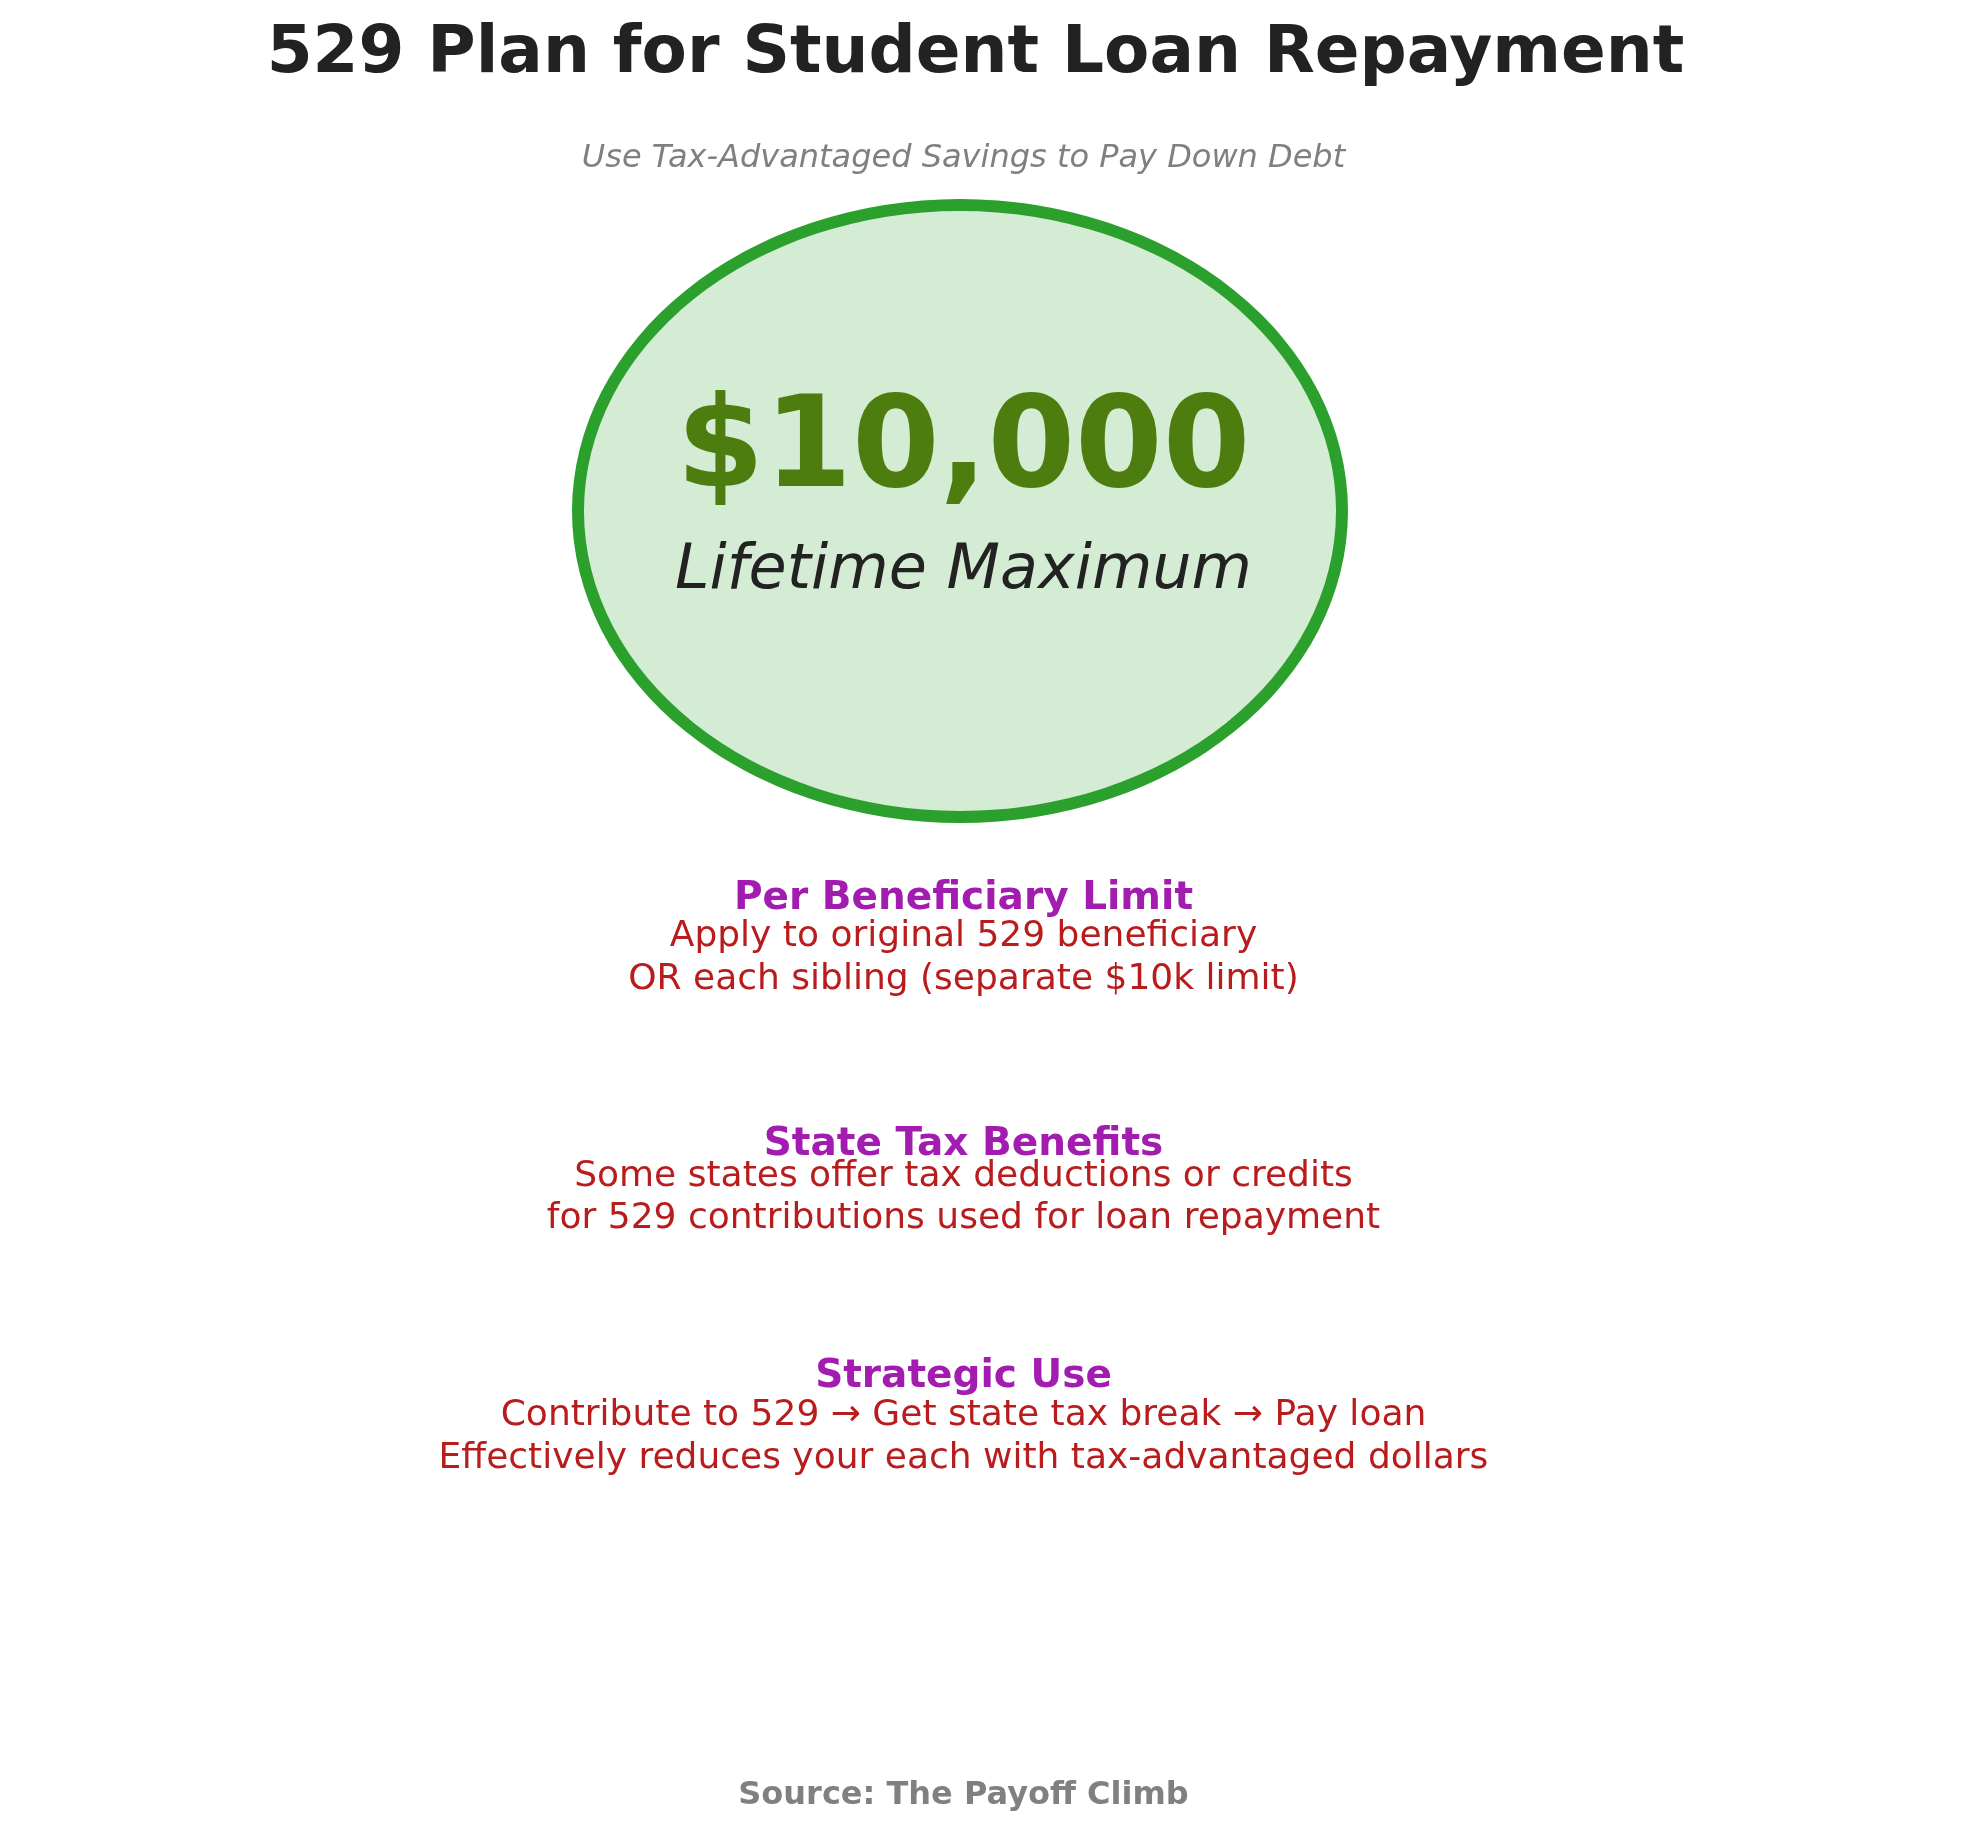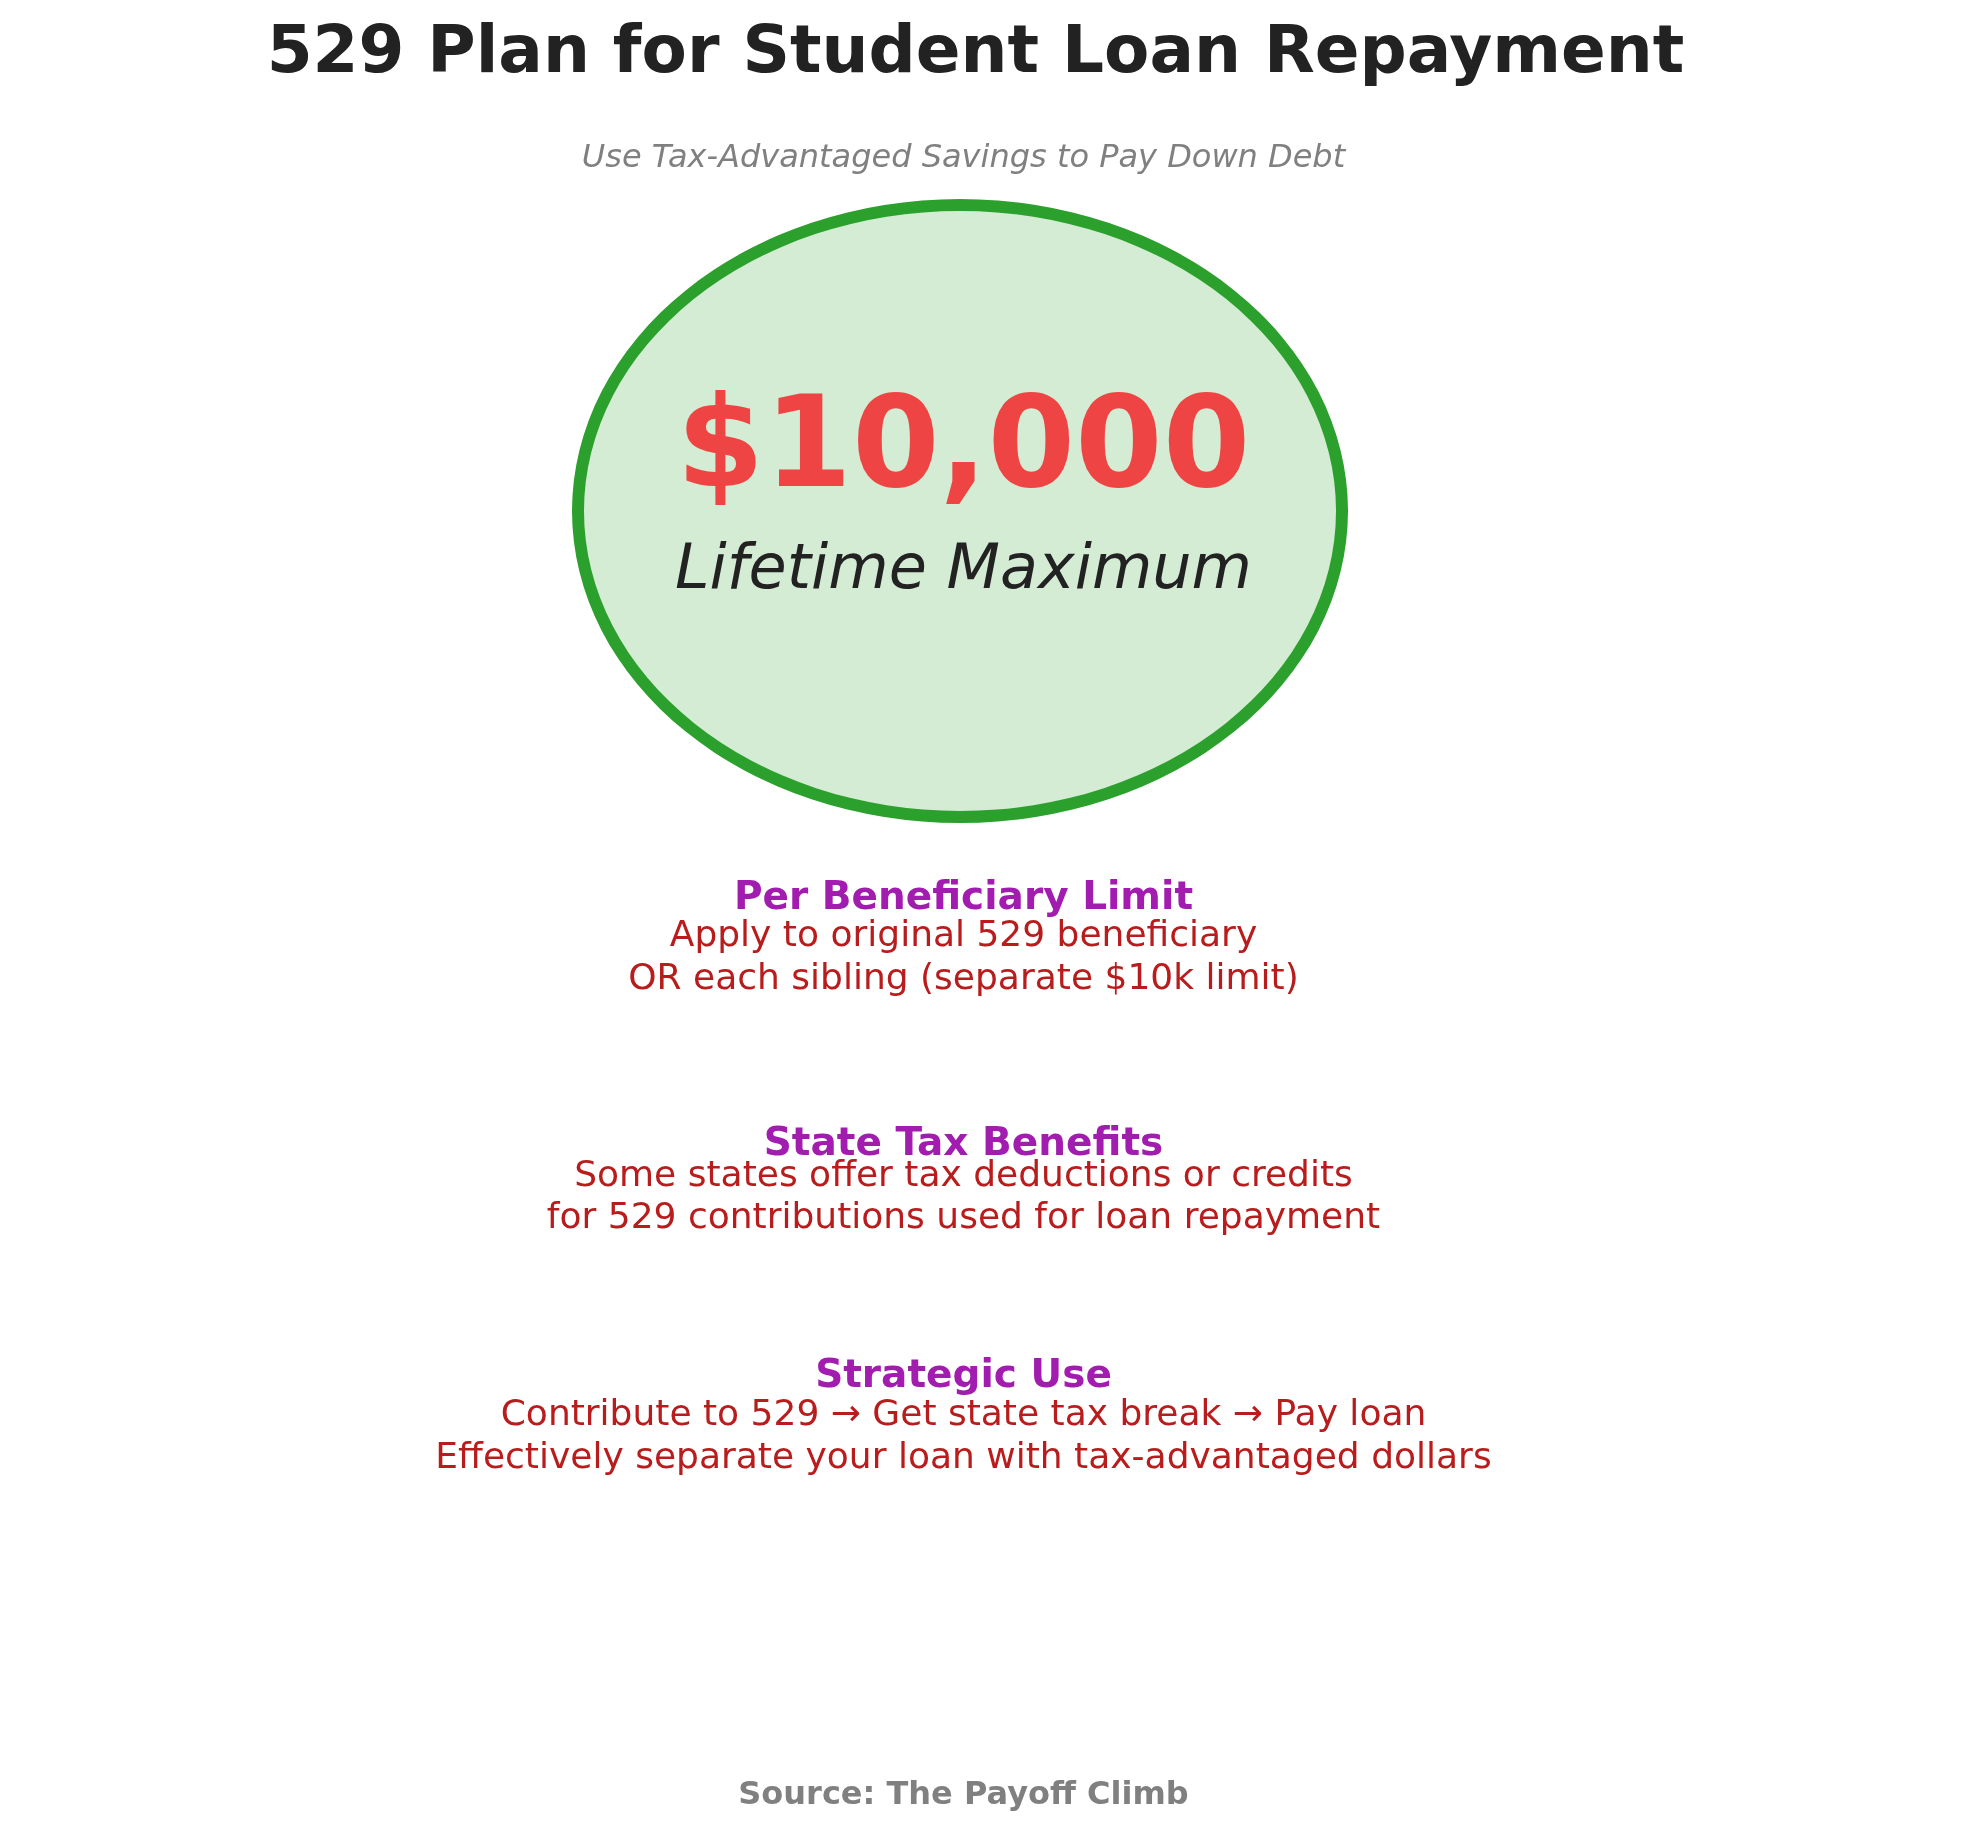--- a/index.html
+++ b/index.html
@@ -3,21 +3,21 @@
 <meta charset="utf-8">
 <style>
   html, body { margin: 0; padding: 0; background: #ffffff; }
   body { width: 1981px; height: 1840px; position: relative; overflow: hidden;
          font-family: "DejaVu Sans", sans-serif; }
   .center { position: absolute; left: 0; width: 1927px; text-align: center; white-space: nowrap; }
   .title { font-size: 66px; line-height: 66px; font-weight: bold; color: #222222; top: 16.6px; margin-left: 12px; }
   .subtitle { font-size: 32px; line-height: 44px; font-style: italic; color: #808080; top: 134px; }
   .ellipse { position: absolute; left: 572px; top: 199px; width: 776px; height: 624px;
              box-sizing: border-box; border-radius: 50%; border: 12.5px solid #2ca02c; background: #d4ecd4; }
-  .amount { font-size: 126px; line-height: 126px; font-weight: bold; color: #ef4444; top: 380px; }
+  .amount { font-size: 126px; line-height: 126px; font-weight: bold; color: #4d7c0f; top: 380px; }
   .amount-label { font-size: 62px; line-height: 46px; font-style: italic; color: #222222; top: 544px; }
   .heading { font-size: 39px; line-height: 39px; font-weight: bold; color: #a21caf; }
   .body-line { font-size: 36px; line-height: 36px; color: #b91c1c; }
   .source { font-size: 32px; line-height: 38px; font-weight: bold; color: #808080; top: 1774px; }
 </style>
 </head>
 <body>
 
 <div class="center title">529 Plan for Student Loan Repayment</div>
 <div class="center subtitle">Use Tax-Advantaged Savings to Pay Down Debt</div>
@@ -34,17 +34,17 @@
 
 <div>
   <div class="center heading" style="top:1122px;">State Tax Benefits</div>
   <div class="center body-line" style="top:1156px;">Some states offer tax deductions or credits</div>
   <div class="center body-line" style="top:1198px;">for 529 contributions used for loan repayment</div>
 </div>
 
 <div>
   <div class="center heading" style="top:1354px;">Strategic Use</div>
   <div class="center body-line" style="top:1395px;">Contribute to 529 → Get state tax break → Pay loan</div>
-  <div class="center body-line" style="top:1438px;">Effectively separate your loan with tax-advantaged dollars</div>
+  <div class="center body-line" style="top:1438px;">Effectively reduces your each with tax-advantaged dollars</div>
 </div>
 
 <div class="center source">Source: The Payoff Climb</div>
 
 
 </body></html>

